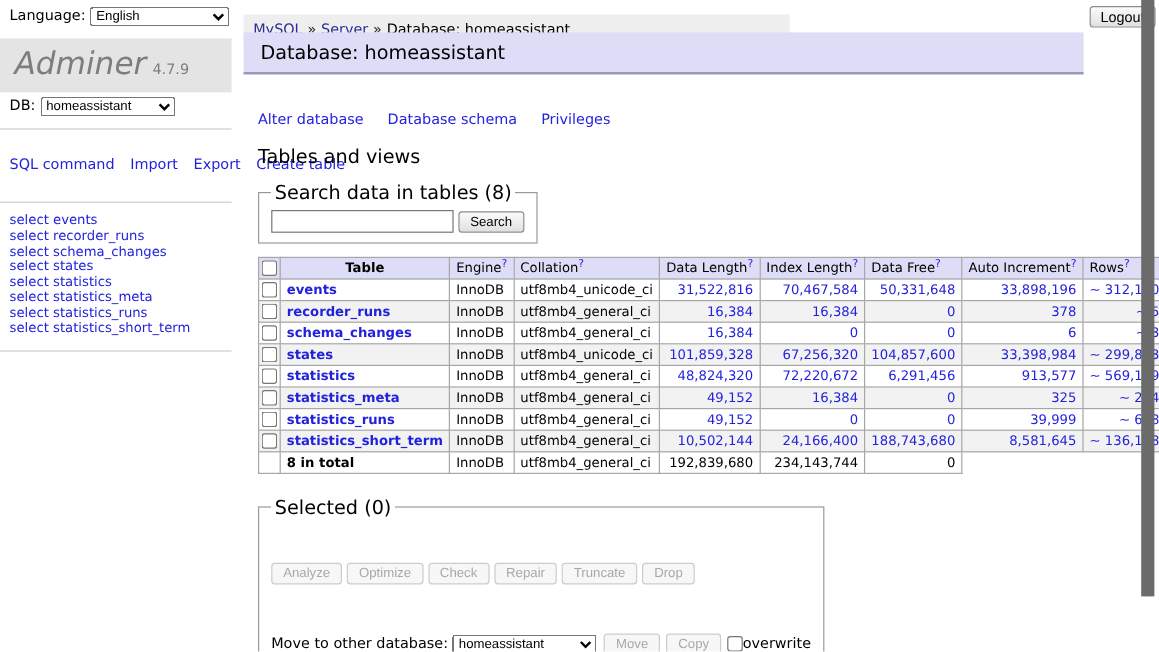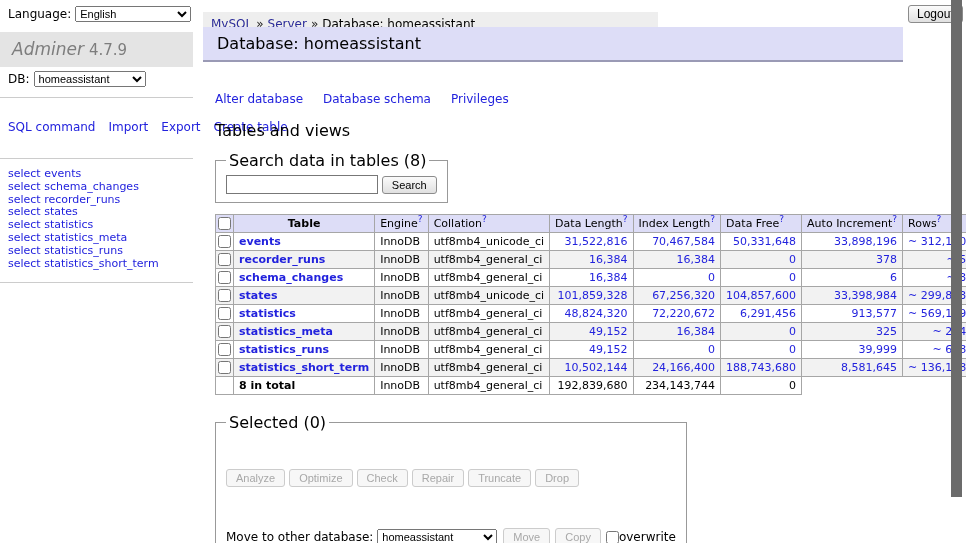--- a/index.html
+++ b/index.html
@@ -12,22 +12,22 @@
   a { color:#2222dd; text-decoration:none; cursor:pointer; }
 
   
   #language-row { position:absolute; left:8px; top:6px; }
   #language-row label { margin-right:4px; }
   #language-row select { width:116px; font-size:11px; }
 
   
   #sidebar { position:absolute; left:0; top:32px; width:193px; }
   #logo-block { background:#e4e4e4; padding:7px 12px 8px; }
-  #logo-block .logo { font-size:17px; font-style:italic; color:#7d7d7d; }
-  #logo-block .version { font-size:15px; color:#7d7d7d; margin-left:5px; }
+  #logo-block .logo { font-size:26px; font-style:italic; color:#7d7d7d; }
+  #logo-block .version { font-size:12px; color:#7d7d7d; margin-left:5px; }
   #db-row { padding:4px 8px 10px; }
   #db-row select { width:112px; font-size:11px; margin-left:4px; }
   #sidebar hr { border:0; border-top:1px solid #ccc; margin:0; }
   #sidebar-actions { padding:9px 8px 10px; width:180px; line-height:17px; }
   #sidebar-actions a { margin-right:13px; white-space:nowrap; }
   #sidebar-tables { padding:9px 8px 12px; }
   #sidebar-tables a { display:block; font-size:11px; line-height:12.8px; }
 
   
   #main { position:absolute; left:203px; top:0; width:705px; }
@@ -93,22 +93,22 @@
     <span class="logo">Adminer</span><span class="version">4.7.9</span>
   </div>
   <div id="db-row">
     <label>DB:</label><select><option>homeassistant</option></select>
   </div>
   <hr>
   <p id="sidebar-actions"><a>SQL command</a><a>Import</a><a>Export</a><a>Create table</a></p>
   <hr>
   <div id="sidebar-tables">
       <a>select events</a>
+      <a>select recorder_runs</a>
       <a>select schema_changes</a>
-      <a>select recorder_runs</a>
       <a>select states</a>
       <a>select statistics</a>
       <a>select statistics_meta</a>
       <a>select statistics_runs</a>
       <a>select statistics_short_term</a>
     </div>
   <hr>
 </div>
 
 <div id="main">

